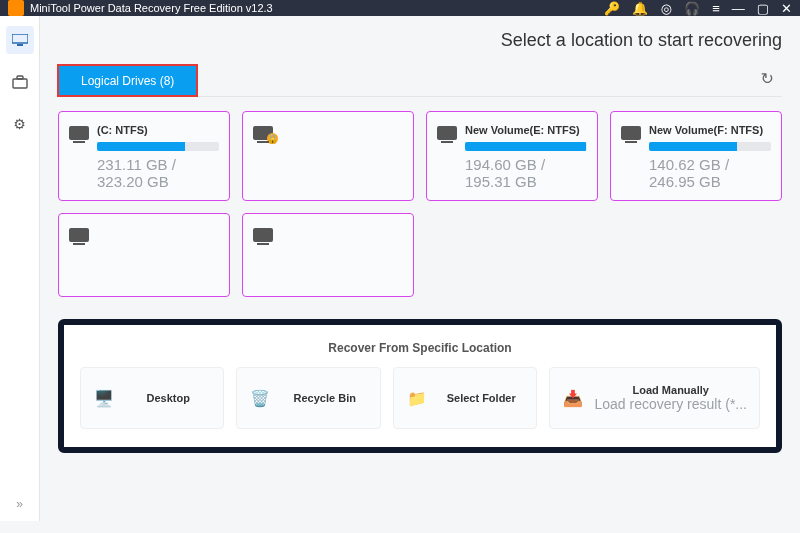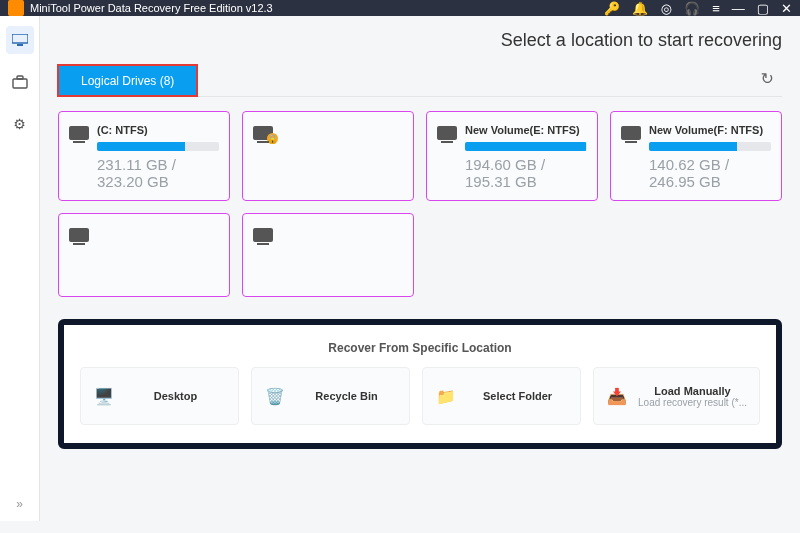--- a/index.html
+++ b/index.html
@@ -34,21 +34,21 @@
 .dc-bar-fill { height: 100%; background: #0a9ef0; }
 .dc-size { font-size: 15px; color: #9aa0a6; }
 .scan-btn { position: absolute; left: 0; right: 0; bottom: 0; background: #0a84e0; color: #fff; font-size: 12px; text-align: center; padding: 5px 0; cursor: pointer; display: flex; align-items: center; justify-content: center; gap: 6px; }
 .scan-btn .mag { font-size: 11px; }
 .section-title { font-size: 12px; font-weight: 600; color: #555; margin-bottom: 12px; }
 .loc-grid { display: grid; grid-template-columns: repeat(4, 1fr); gap: 12px; }
 .loc-card { background: #fafbfc; border: 1px solid #eceef0; border-radius: 4px; padding: 16px 12px; display: flex; align-items: center; gap: 10px; cursor: pointer; min-height: 58px; }
 .loc-icon { width: 22px; height: 20px; display: flex; align-items: center; justify-content: center; color: #333; font-size: 16px; flex-shrink: 0; }
 .loc-text { flex: 1; min-width: 0; }
 .loc-label { font-size: 11px; font-weight: 700; color: #333; }
-.loc-sub { font-size: 10px; color: #9aa0a6; white-space: nowrap; overflow: hidden; text-overflow: ellipsis; }
+.loc-sub { font-size: 14px; color: #9aa0a6; white-space: nowrap; overflow: hidden; text-overflow: ellipsis; }
 .panel { background: #fff; border: 6px solid #0f172a; border-radius: 6px; padding: 16px 16px 18px; margin-top: 4px; text-align: center; }
 </style>
 </head>
 <body>
 
 <div class="titlebar">
   <div class="logo"></div>
   <div class="title">MiniTool Power Data Recovery Free Edition v12.3</div>
   <div class="ticons">
     <span class="key-icon">🔑</span>

